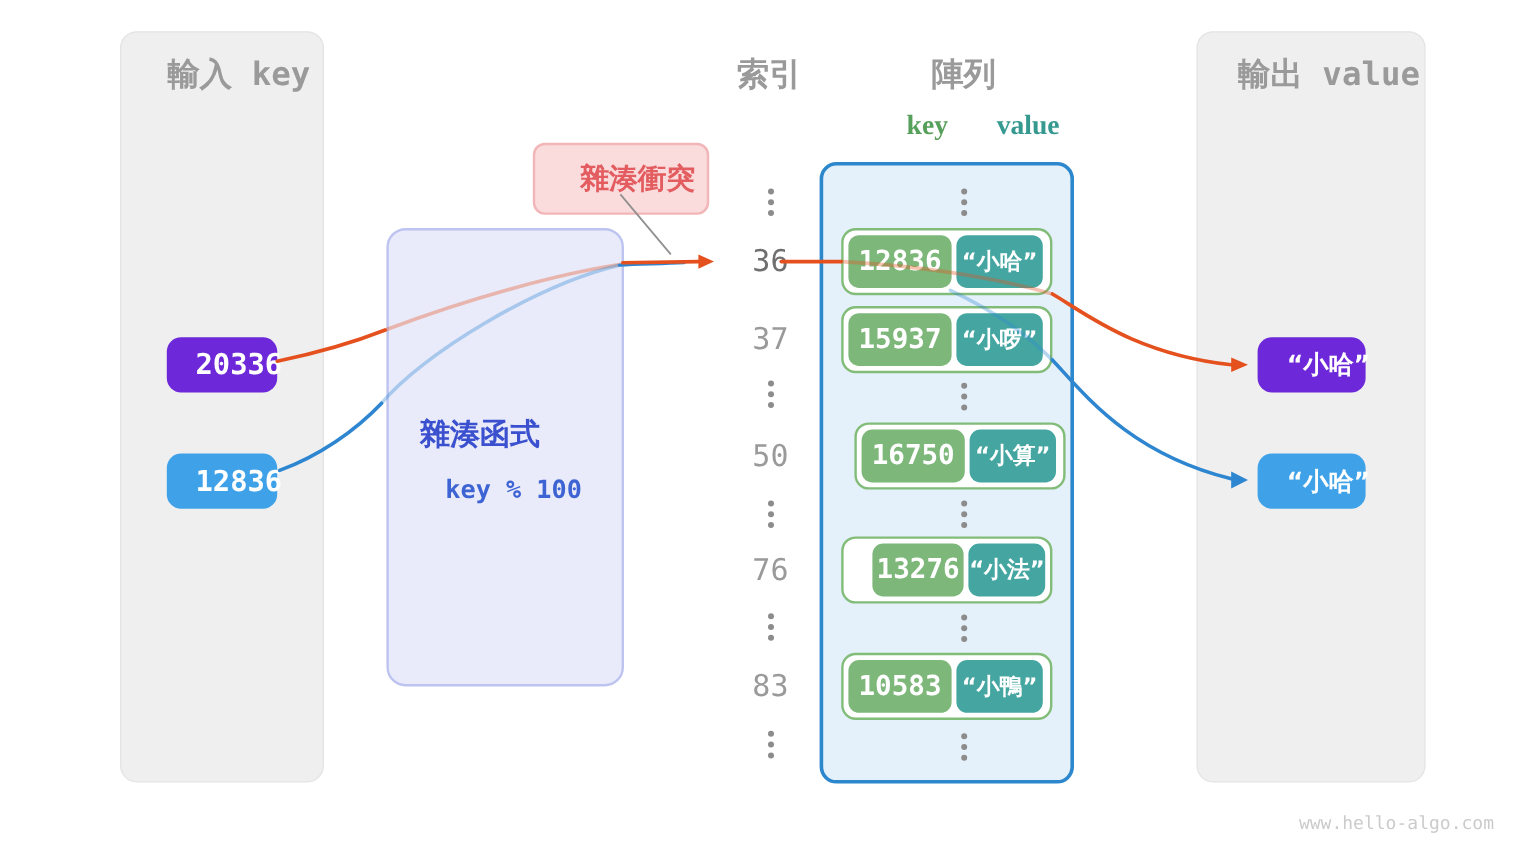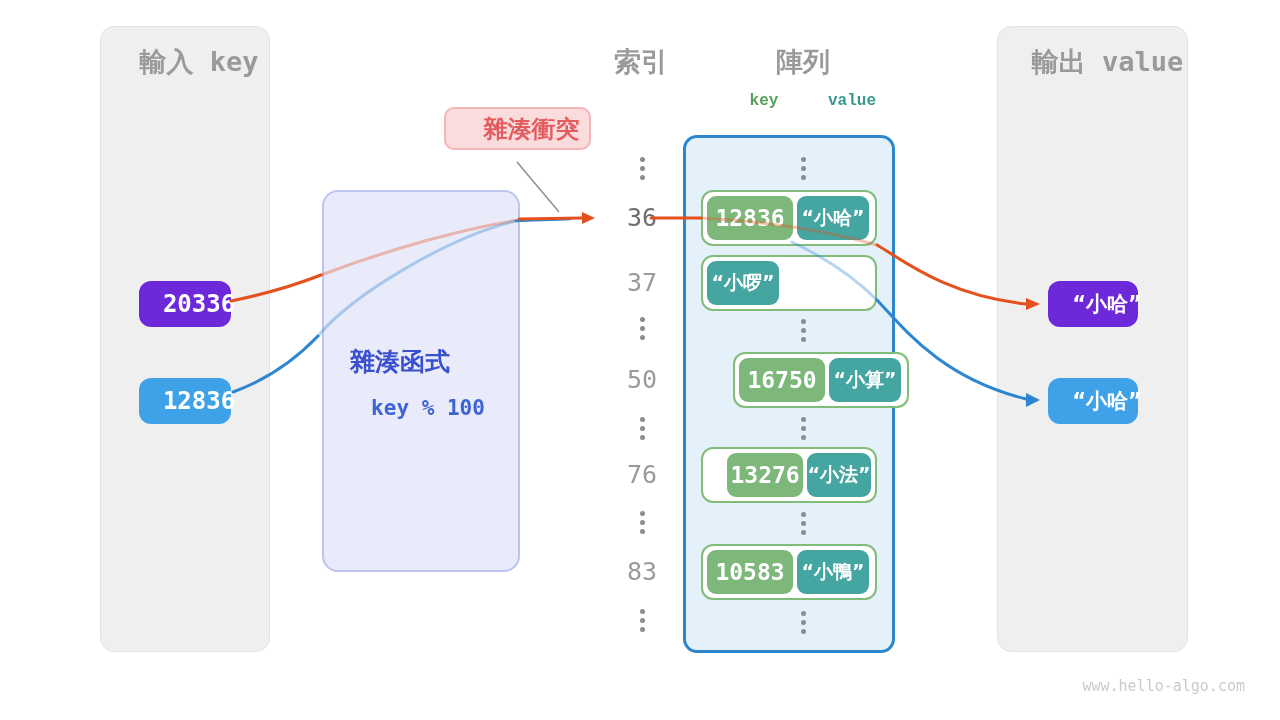--- a/index.html
+++ b/index.html
@@ -43,21 +43,21 @@
 
   .arr-panel { background:#E5F1FA; border:3px solid #2C87CD; border-radius:14px; }
   .pair {
     background:#ffffff; border:2px solid #82BC79; border-radius:12px;
     width:176px; height:56px; display:flex; gap:4px; padding:4px; align-items:stretch;
   }
   .cell { border-radius:9px; color:#fff; display:flex; align-items:center; justify-content:center; }
   .cell.key { background:#7DB77A; width:86px; font-family:"DejaVu Sans Mono","Liberation Mono",monospace; font-weight:700; font-size:23px; }
   .cell.val { background:#45A6A1; width:72px; font-weight:700; font-size:19px; white-space:pre; }
 
-  .colhdr { font-family:Liberation Mono, monospace; font-weight:700; font-size:16px; text-align:center; }
+  .colhdr { font-family:Liberation Serif, serif; font-weight:700; font-size:23px; text-align:right; }
   .key-hdr { color:#57A05B; width:80px; }
   .val-hdr { color:#35998F; width:90px; }
 
   .watermark { font-family:"DejaVu Sans Mono","Liberation Mono",monospace; font-size:15px; color:#CBCBCB; text-align:right; }
 
   svg.overlay { position:absolute; left:0; top:0; z-index:5; pointer-events:none; }
 </style>
 </head>
 <body>
 
@@ -65,21 +65,21 @@
 
   <div class="abs panel" style="left:100px; top:26px; width:170px; height:626px;"></div>
   <div class="abs ptitle" style="left:100px; top:44px; width:170px;">輸入 key</div>
   <div class="abs chip num orange" style="left:139px; top:281px; width:92px; height:46px;">20336</div>
   <div class="abs chip num blue" style="left:139px; top:378px; width:92px; height:46px;">12836</div>
 
   <div class="abs hash-box" style="left:322px; top:190px; width:198px; height:382px;"></div>
   <div class="abs hash-title" style="left:322px; top:345px; width:198px;">雜湊函式</div>
   <div class="abs hash-formula" style="left:306px; top:396px; width:216px;">key % 100</div>
 
-  <div class="abs collision" style="left:444px; top:107px; width:147px; height:43px;">雜湊衝突</div>
+  <div class="abs collision" style="left:444px; top:119px; width:147px; height:60px;">雜湊衝突</div>
 
   <div class="abs ptitle" style="left:567px; top:44px; width:120px;">索引</div>
   <div class="abs ptitle" style="left:729px; top:44px; width:120px;">陣列</div>
   <div class="abs colhdr key-hdr" style="left:710px; top:92px;">key</div>
   <div class="abs colhdr val-hdr" style="left:793px; top:92px;">value</div>
 
   <div class="abs vdots" style="left:588px; top:157px;">
       <i></i>
       <i></i>
       <i></i>
@@ -116,28 +116,29 @@
       <i></i>
       <i></i>
       <i></i>
     </div>
 
   <div class="abs pair" style="left:701px; top:190px;">
     <div class="cell key">12836</div>
     <div class="cell val">“小哈”</div>
   </div>
   <div class="abs pair" style="left:701px; top:255px;">
+    <div class="cell key">15937</div>
     <div class="cell val">“小啰”</div>
   </div>
   <div class="abs vdots" style="left:749px; top:319px;">
       <i></i>
       <i></i>
       <i></i>
     </div>
-  <div class="abs pair" style="left:733px; top:352px;">
+  <div class="abs pair" style="left:712px; top:352px;">
     <div class="cell key">16750</div>
     <div class="cell val">“小算”</div>
   </div>
   <div class="abs vdots" style="left:749px; top:417px;">
       <i></i>
       <i></i>
       <i></i>
     </div>
   <div class="abs pair" style="left:701px; top:447px;padding-left:24px;">
     <div class="cell key">13276</div>

